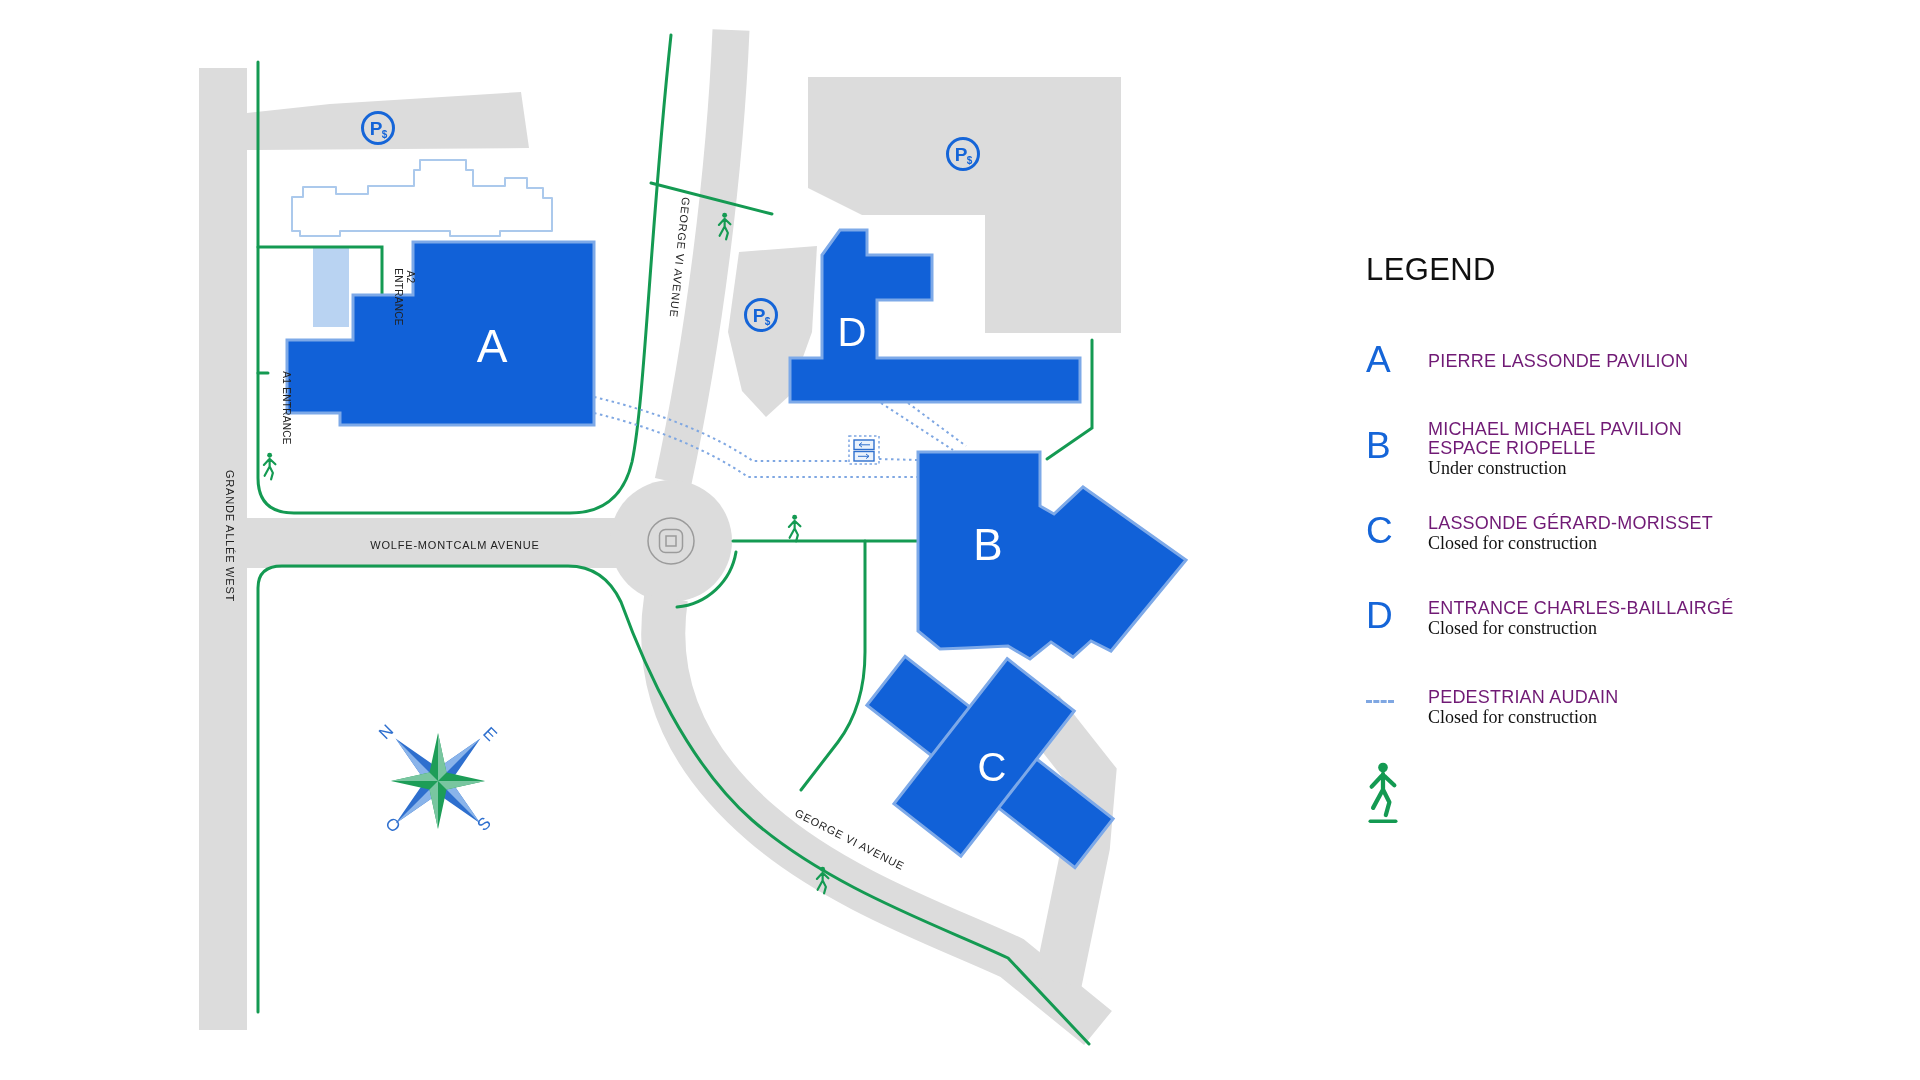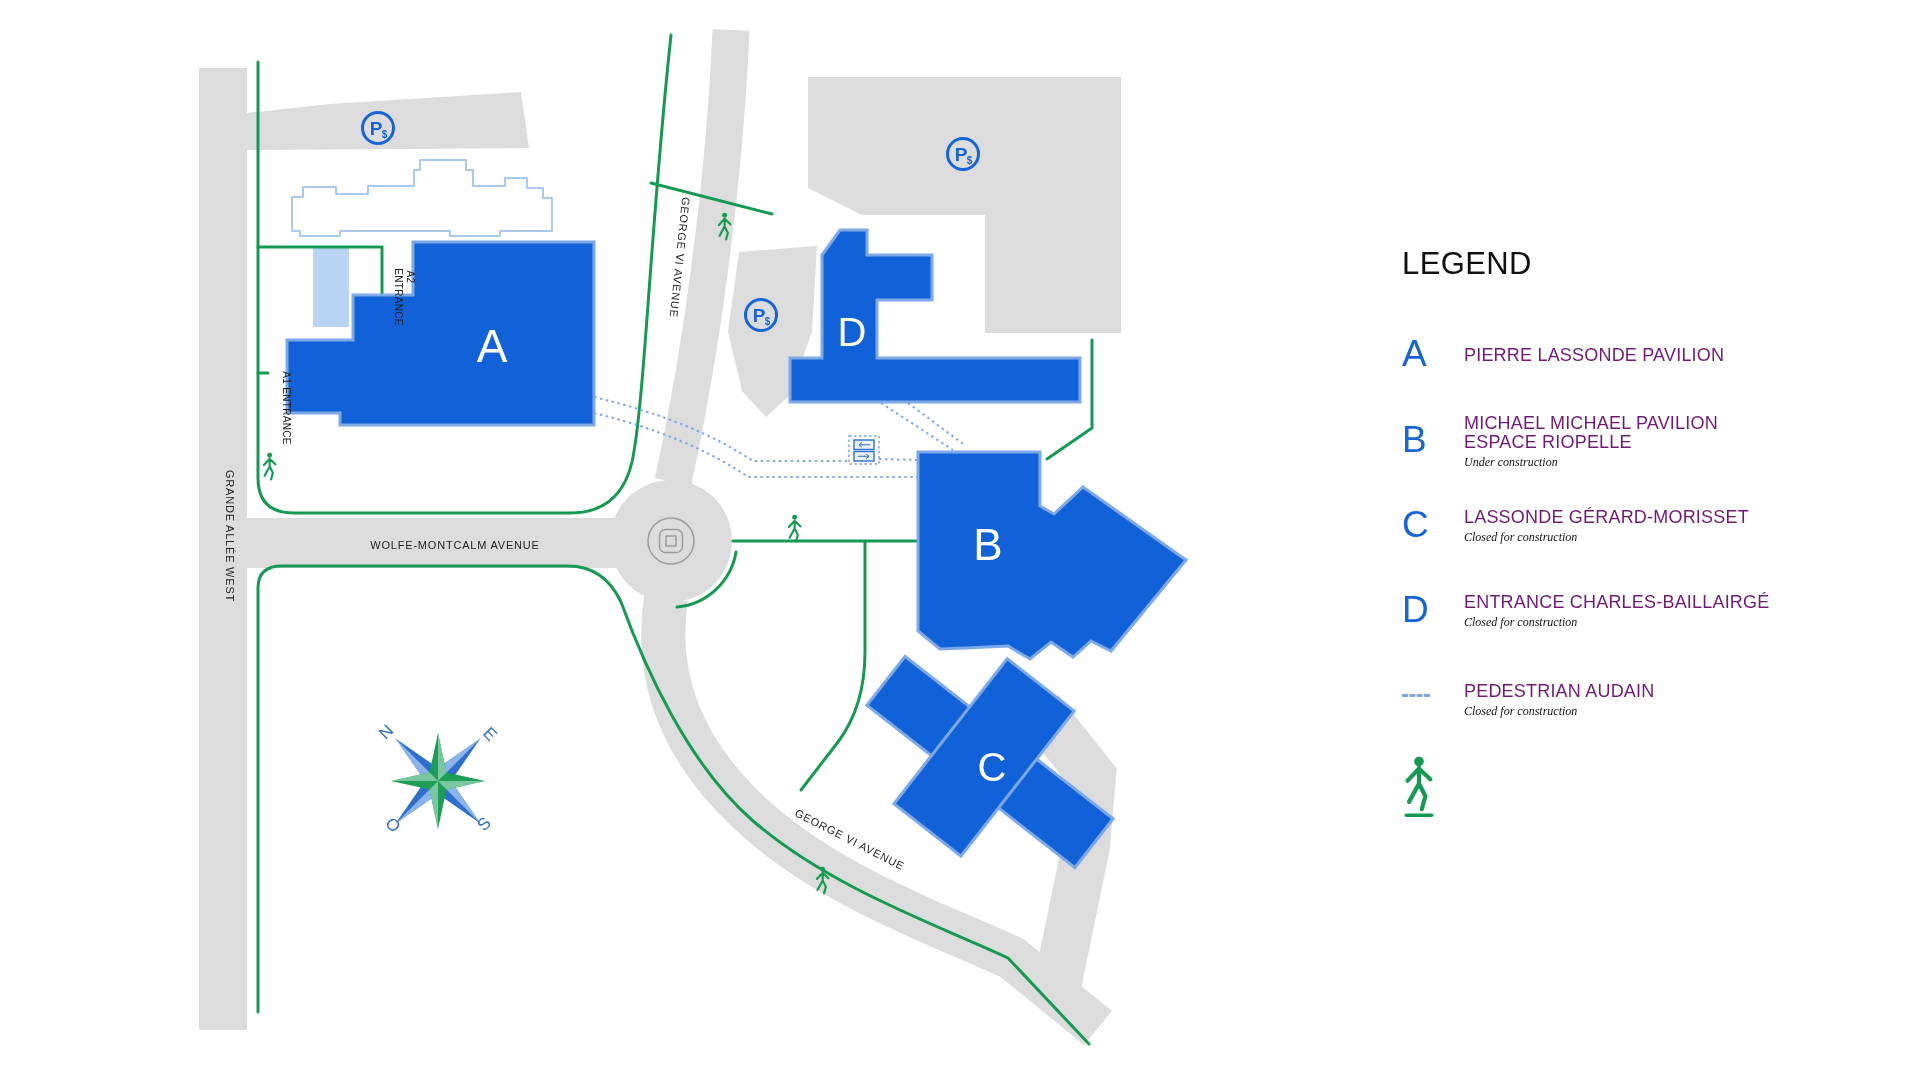--- a/index.html
+++ b/index.html
@@ -1,23 +1,23 @@
 <!DOCTYPE html>
 <html><head>
 <meta charset="utf-8">
 <style>
   html,body{margin:0;padding:0;background:#ffffff;}
   body{width:1920px;height:1080px;position:relative;font-family:"Liberation Sans",sans-serif;overflow:hidden;}
   .map-svg{position:absolute;left:0;top:0;}
-  .legend{position:absolute;left:1360px;top:244px;width:460px;height:660px;margin-left:36px;}
+  .legend{position:absolute;left:1360px;top:250px;width:460px;height:660px;}
   .lg-title{position:absolute;left:6px;top:2px;font-size:31px;color:#101010;letter-spacing:.4px;}
   .lg-row{position:absolute;left:6px;display:flex;gap:20px;}
   .lg-key{width:42px;flex:none;font-size:37px;line-height:1;color:#1565d8;font-weight:400;}
   .lg-line{font-size:18px;color:#701a75;line-height:19px;letter-spacing:.2px;white-space:nowrap;}
-  .lg-note{font-family:"Liberation Serif",serif;font-size:12px;color:#111;line-height:20px;white-space:nowrap;font-style:italic;}
+  .lg-note{font-family:"Liberation Serif",serif;font-size:18px;color:#111;line-height:20px;white-space:nowrap;}
   .dash-sample{width:28px;height:0;border-top:3px dashed #7fa7e2;margin-top:14px;}
   svg text{font-family:"Liberation Sans",sans-serif;}
 </style>
 </head>
 <body>
 
 <svg class="map-svg" width="1920" height="1080" viewBox="0 0 1920 1080">
   <defs>
     <g id="walker">
       <circle cx="12" cy="4.5" r="3.4" fill="currentColor" stroke="none"></circle>

